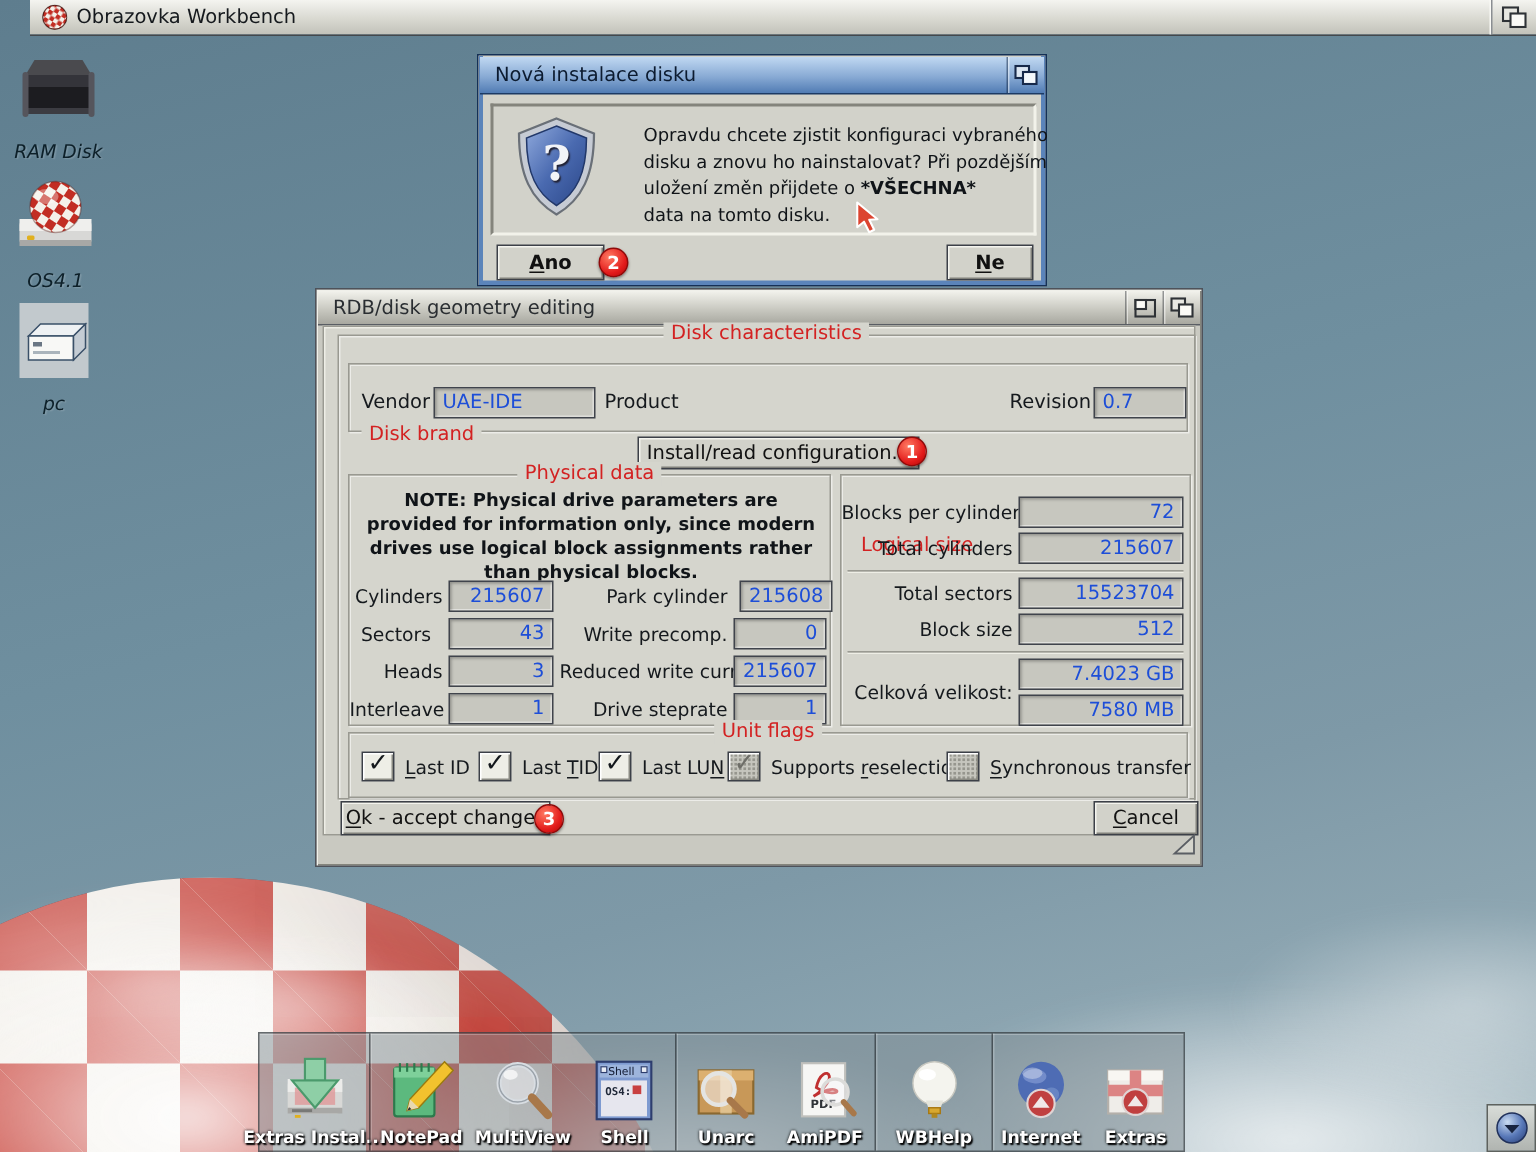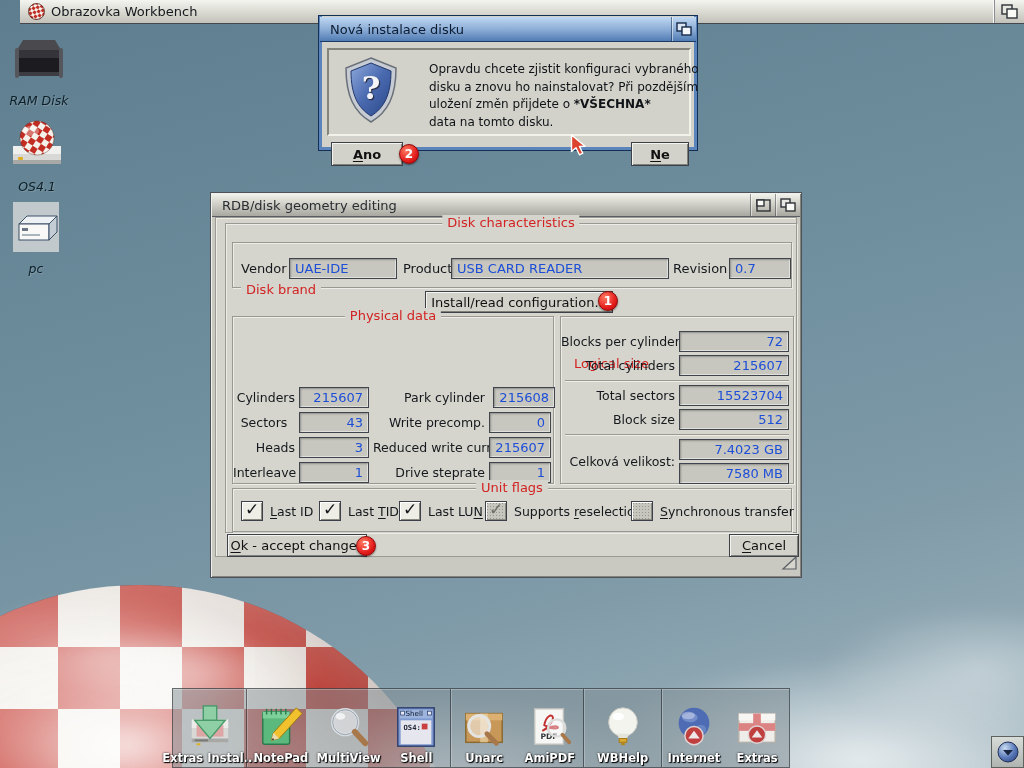--- a/index.html
+++ b/index.html
@@ -89,21 +89,21 @@
   .cb.disabled .mark { color:#6e6e68; }
   .cbrow .cblabel { margin-left:7px; font-size:12.5px; color:#15191d; }
 
   
   #rdb { left:210px; top:192px; width:592px; height:386px; z-index:60; }
   #rdb .win-fill { position:absolute; left:4px; right:4px; top:24px; bottom:20px;
     background:#d5d5cd; border:1px solid #9a9a92; box-shadow:inset 1px 1px 0 #eeeee6; }
   .resize { position:absolute; right:3px; bottom:2px; }
 
   
-  #req { left:318px; top:15px; width:380px; height:136px; z-index:70;
+  #req { left:318px; top:36px; width:380px; height:155px; z-index:70;
     background:#d2d2ca; border:1px solid #143056;
     box-shadow:inset 3px 0 0 #5b84ba, inset -3px 0 0 #5b84ba, inset 0 -3px 0 #5b84ba; }
   #req .panel { position:absolute; left:8px; top:32px; width:364px; height:88px; background:#d2d2ca;
     border-top:2px solid #84847c; border-left:2px solid #84847c;
     border-bottom:2px solid #f2f2ea; border-right:2px solid #f2f2ea; }
   #req .msg { position:absolute; left:100px; top:11px; font-size:12px; line-height:17.5px;
     color:#101418; white-space:nowrap; }
   #req .msg b { font-weight:bold; }
 
   
@@ -228,32 +228,32 @@
   <div class="win-fill"></div>
 
   <div class="grp" style="left:14px;top:30px;width:572px;height:310px;">
     <span class="legend center">Disk characteristics</span>
 
     <div class="grp" style="left:6px;top:18px;width:560px;height:46px;">
       <span class="legend left">Disk brand</span>
       <span class="flabel" style="left:8px;top:15px;font-size:13px;">Vendor</span>
       <span class="sg" style="left:56px;top:15px;width:108px;">UAE-IDE</span>
       <span class="flabel" style="left:170px;top:15px;font-size:13px;">Product</span>
-      <span class="sg" style="left:218px;top:15px;width:218px;">USB CARD READER</span>
       <span class="flabel" style="left:440px;top:15px;font-size:13px;">Revision</span>
       <span class="sg" style="left:496px;top:15px;width:62px;">0.7</span>
     </div>
 
     <div class="btn" style="left:199px;top:67px;width:188px;height:22px;">
       <span><span class="u">I</span><span>nstall/read configuration...</span></span>
       <span class="badge" style="left:172px;top:-1px;">1</span>
     </div>
 
     <div class="grp" style="left:6px;top:92px;width:322px;height:168px;">
       <span class="legend center">Physical data</span>
+      <div class="note">NOTE: Physical drive parameters are provided for information only, since modern drives use logical block assignments rather than physical blocks.</div>
 
       <span class="flabel r" style="left:0;top:70px;width:62px;">Cylinders</span>
       <span class="sg num" style="left:66px;top:70px;width:70px;">215607</span>
       <span class="flabel r" style="left:140px;top:70px;width:112px;">Park cylinder</span>
       <span class="sg num" style="left:260px;top:70px;width:62px;">215608</span>
 
       <span class="flabel r" style="left:0;top:95px;width:62px;text-align:center;">Sectors</span>
       <span class="sg num" style="left:66px;top:95px;width:70px;">43</span>
       <span class="flabel r" style="left:140px;top:95px;width:112px;">Write precomp.</span>
       <span class="sg num" style="left:256px;top:95px;width:62px;">0</span>

